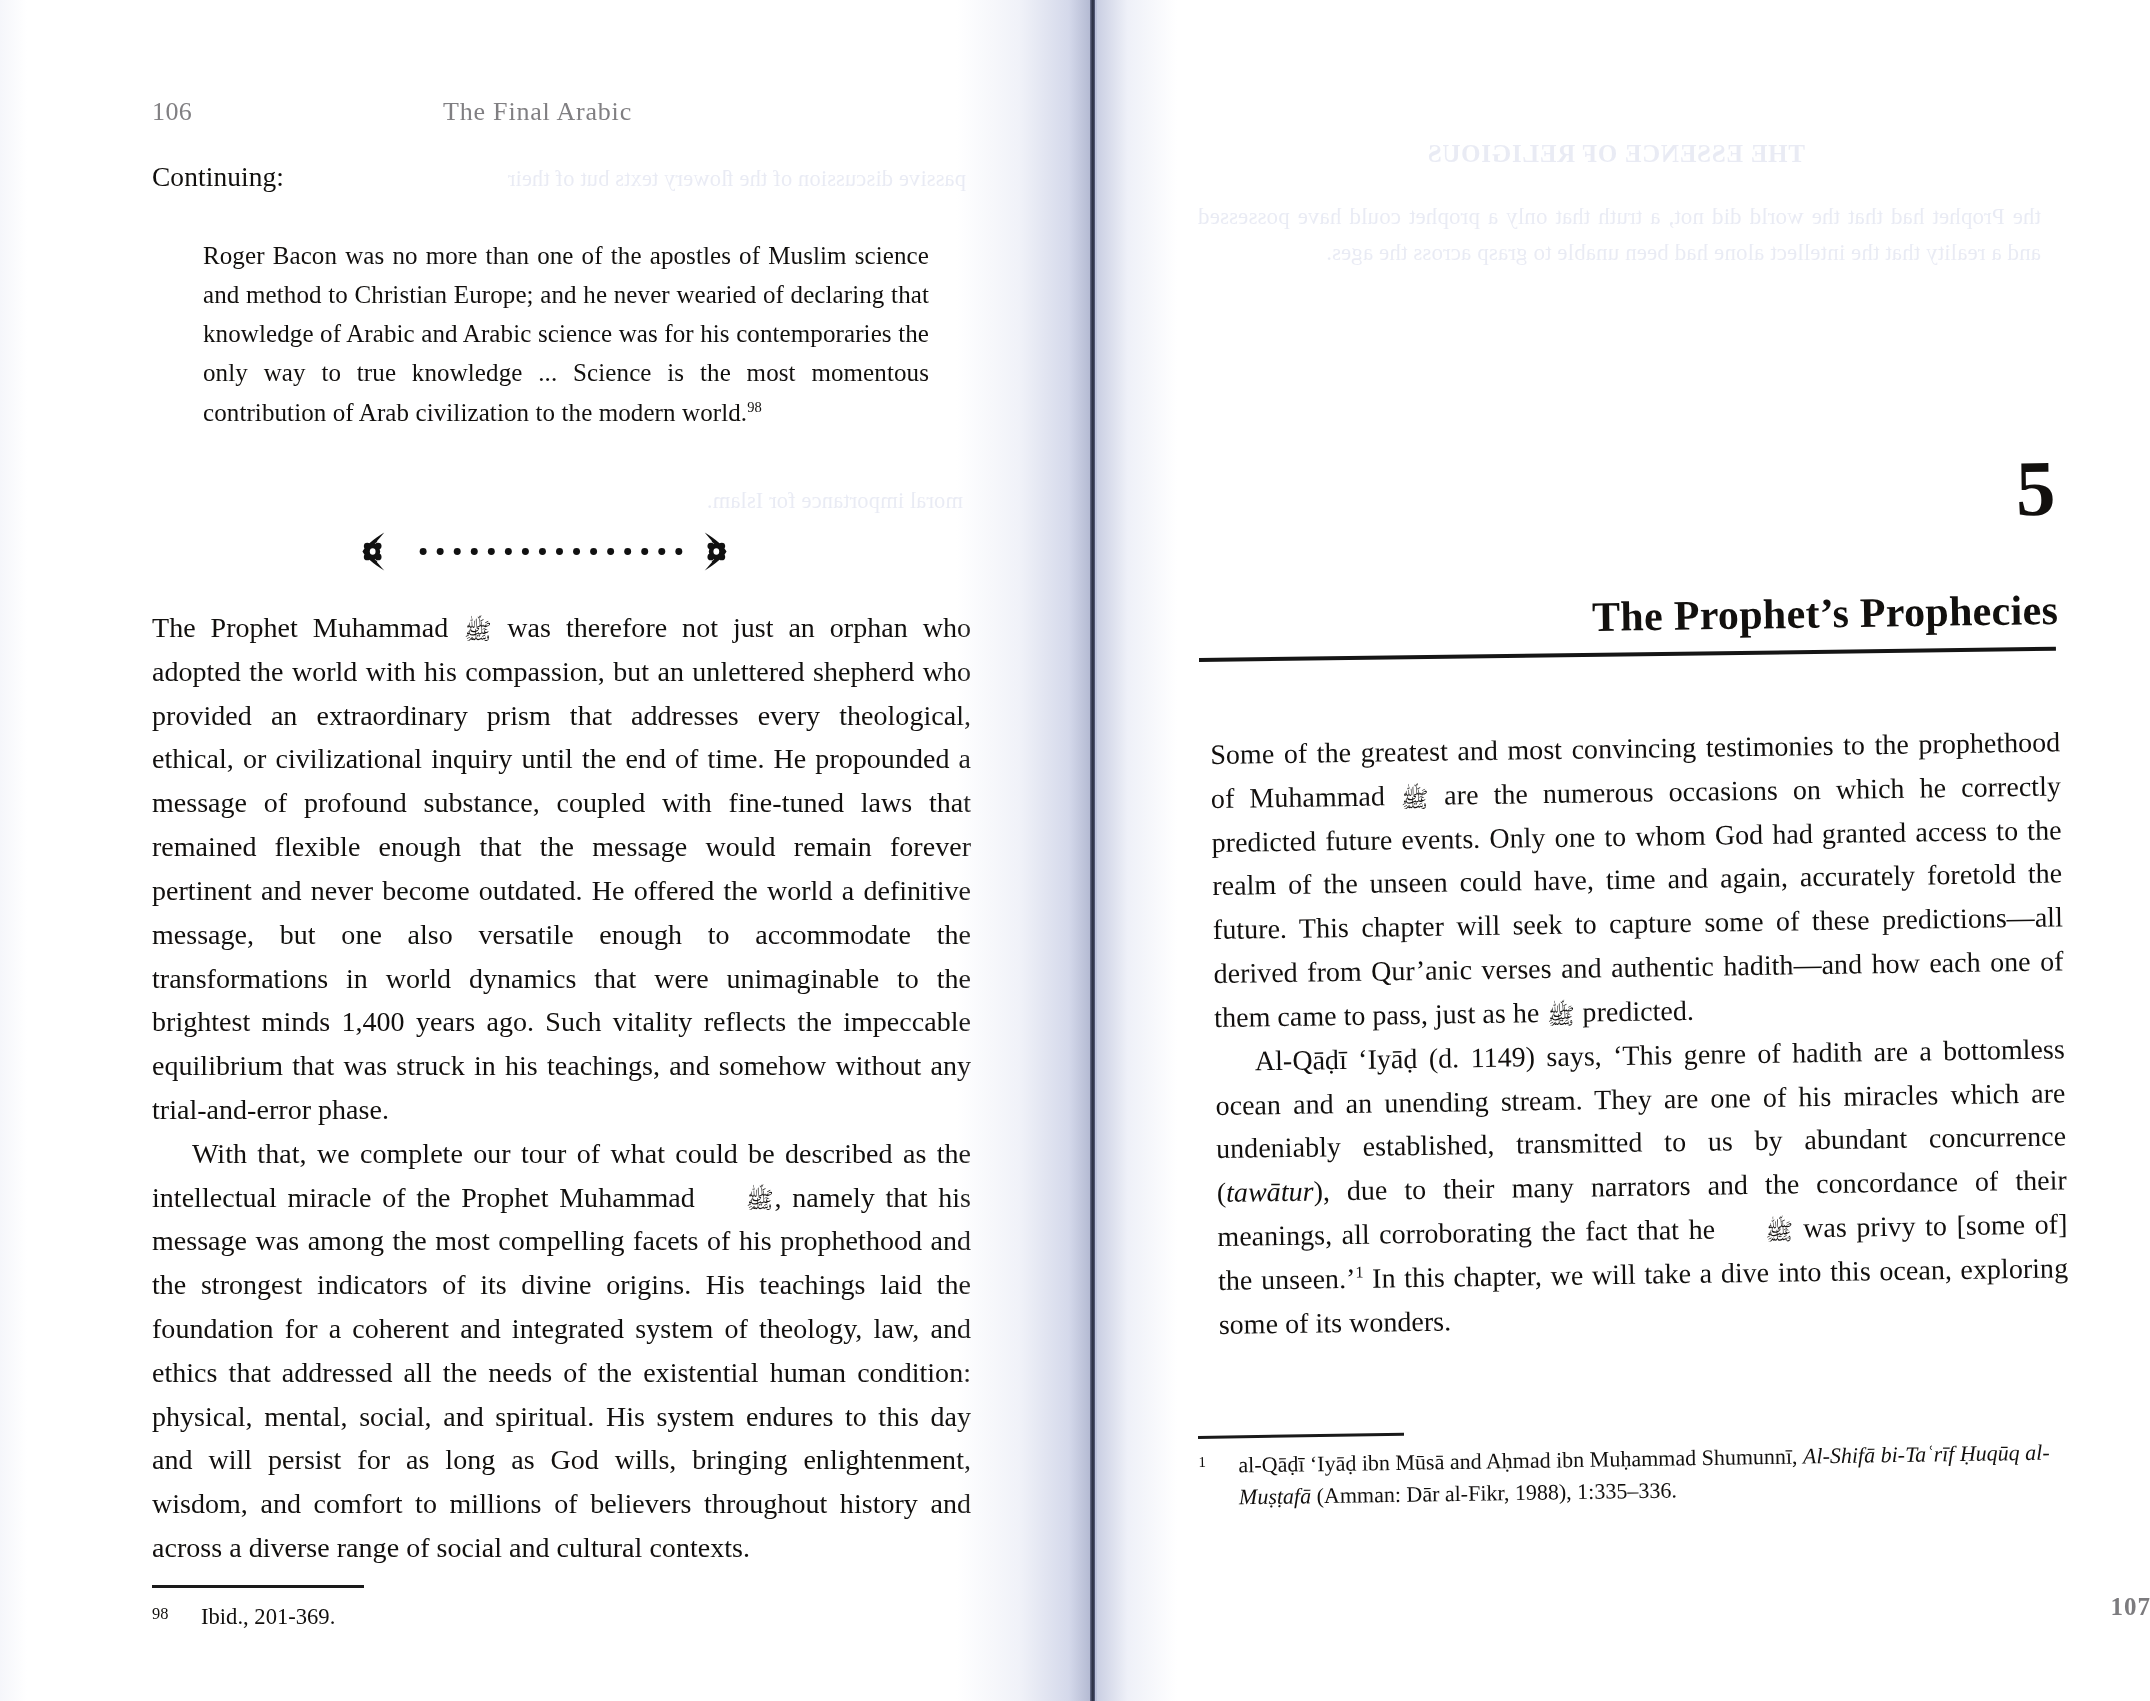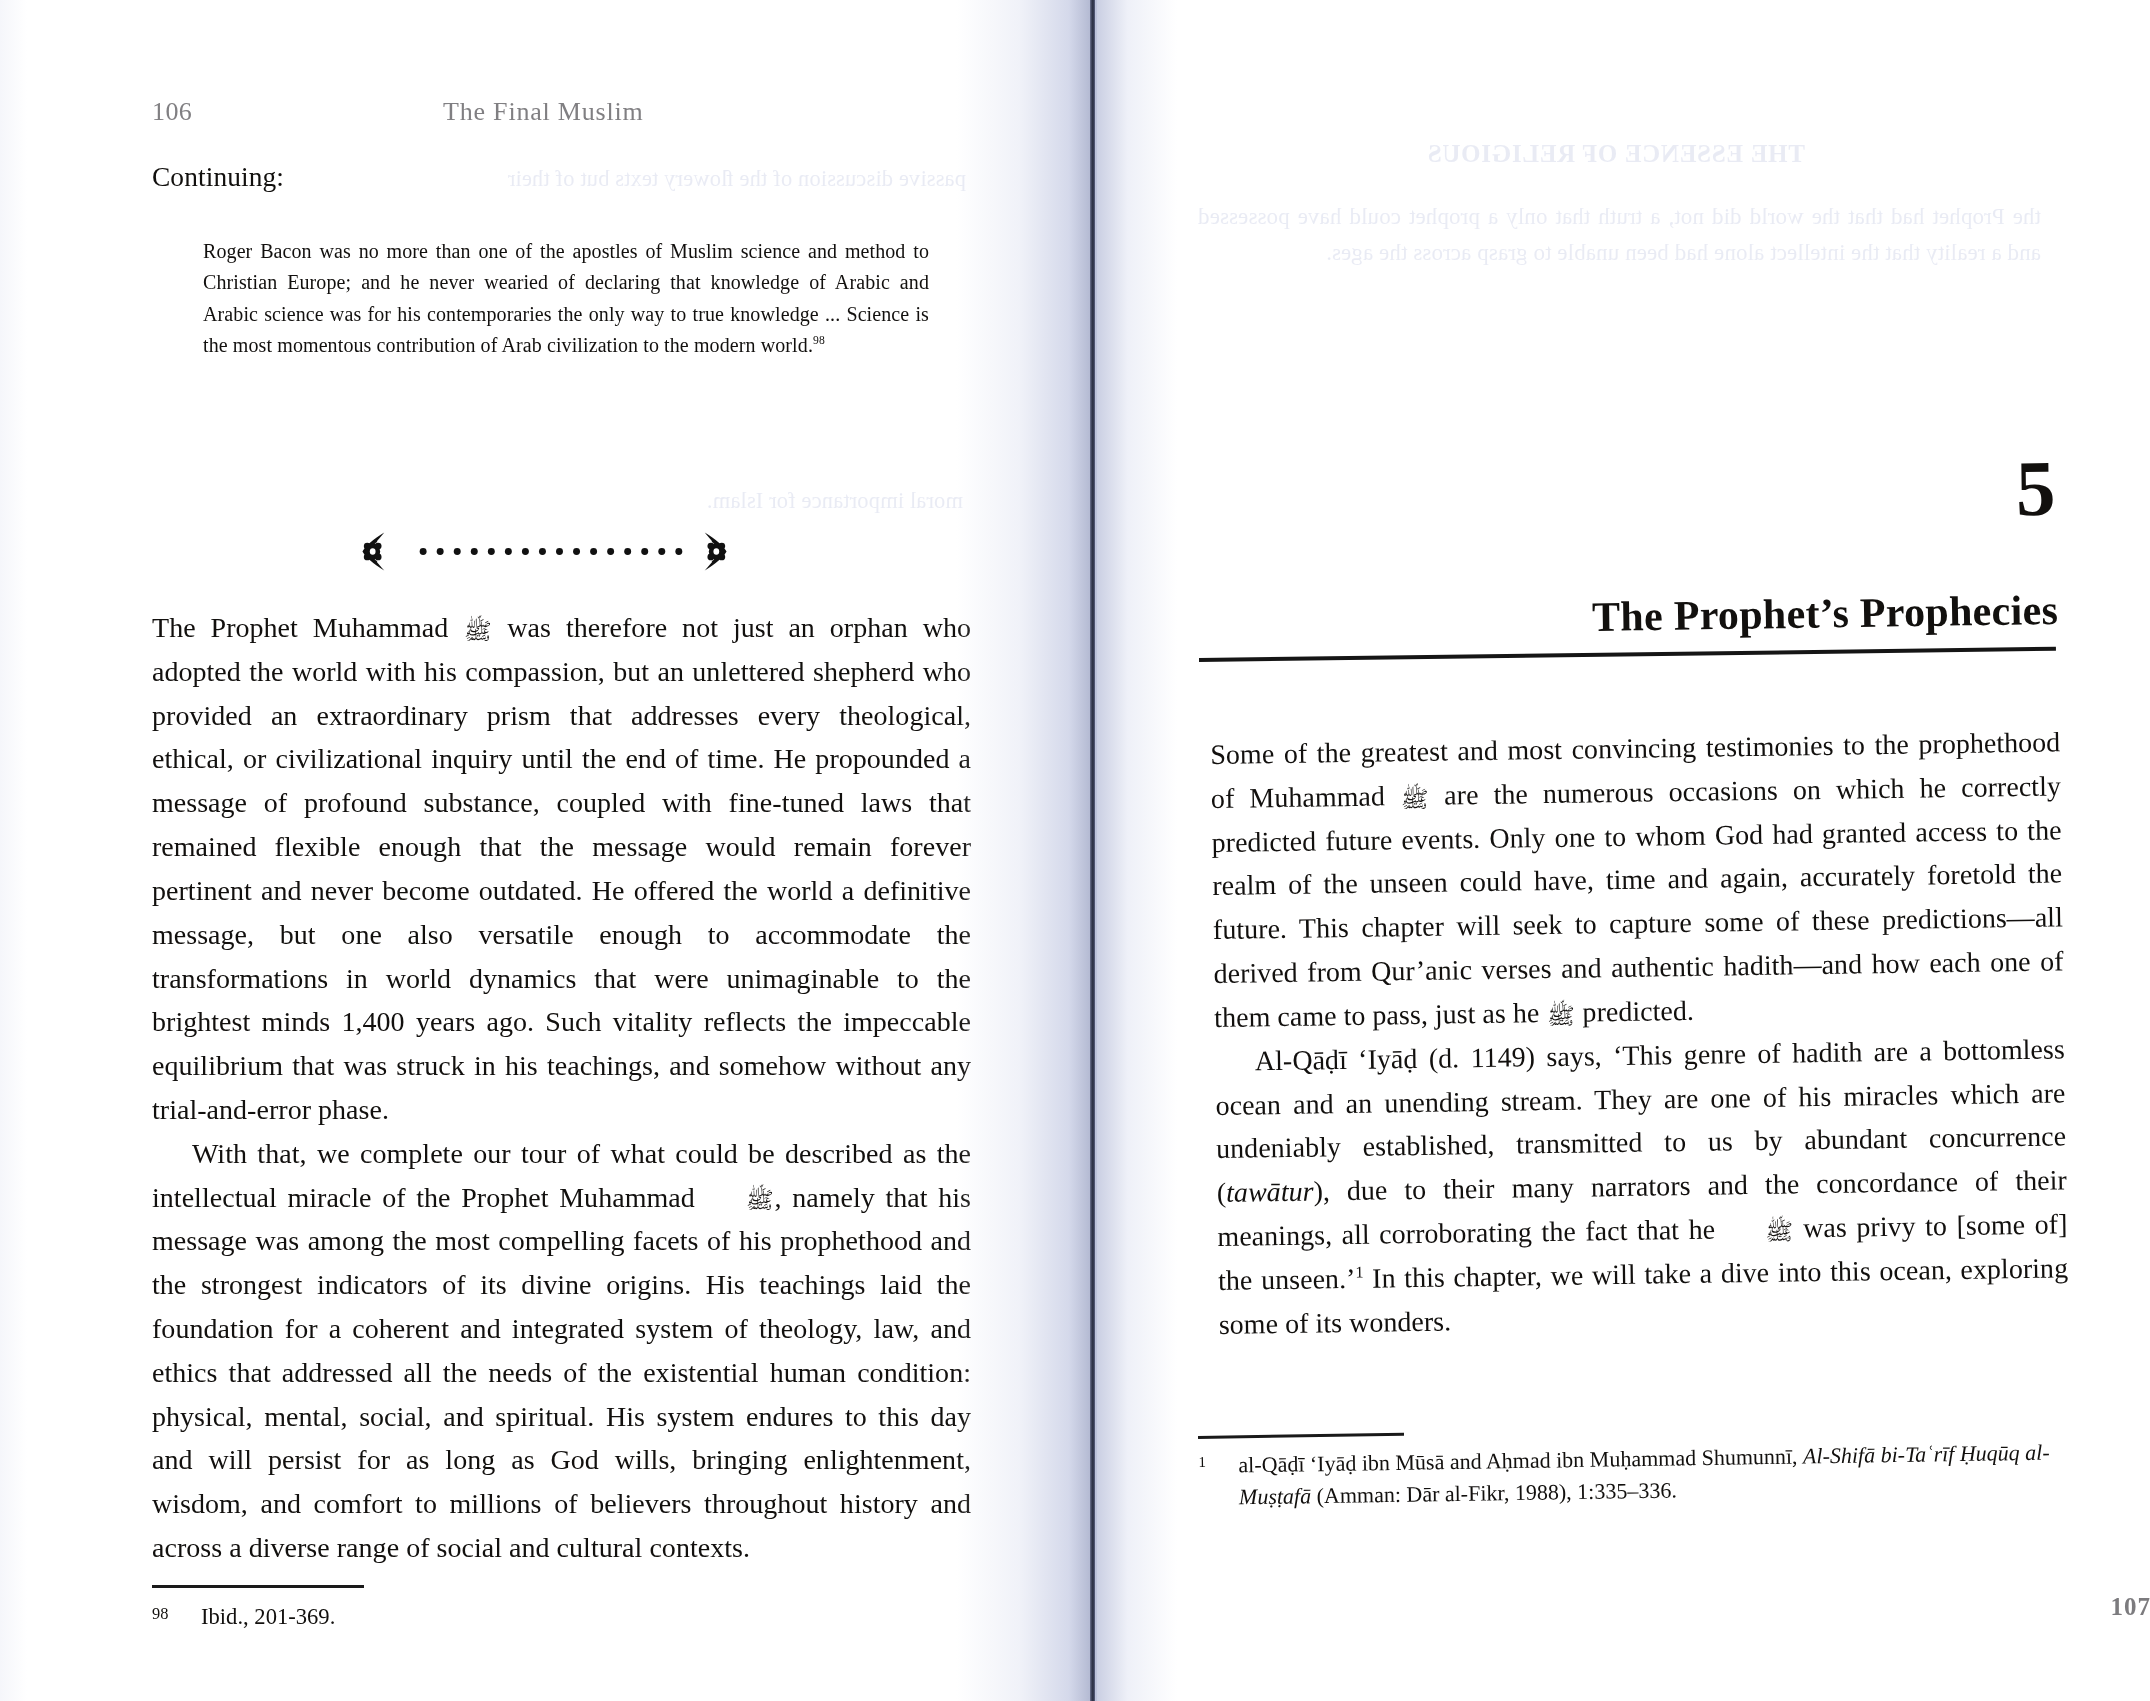--- a/index.html
+++ b/index.html
@@ -143,21 +143,21 @@
     top: 118px;
     font-size: 27.4px;
     letter-spacing: 0.1px;
   }
 
   .blockquote {
     position: absolute;
     left: 203px;
     top: 192px;
     width: 726px;
-    font-size: 20px;
+    font-size: 25px;
     line-height: 1.565;
     text-align: justify;
     text-justify: inter-word;
     letter-spacing: 0.1px;
   }
   .blockquote sup { font-size: 0.58em; vertical-align: super; }
 
   
   .divider {
     position: absolute;
@@ -307,21 +307,21 @@
 
   <div class="page-outer-left"></div>
 
   <div class="page-left">
 
     <div class="ghost ghost-left">passive discussion of the ﬂowery texts but of their</div>
     <div class="ghost ghost-left-2">moral importance for Islam.</div>
 
     <div class="running-head">
       <span class="rh-folio">106</span>
-      <span class="rh-title">The Final Muslim</span>
+      <span class="rh-title">The Final Arabic</span>
     </div>
 
     <div class="lead-line">Continuing:</div>
 
     <div class="blockquote">
       <span>Roger Bacon was no more than one of the apostles of Muslim science and method to Christian Europe; and he never wearied of declaring that knowledge of Arabic and Arabic science was for his contemporaries the only way to true knowledge ... Science is the most momentous contribution of Arab civilization to the modern world.</span><sup>98</sup>
     </div>
 
     <div class="divider">
       <svg width="377" height="45" viewBox="0 0 550 66" aria-hidden="true">

